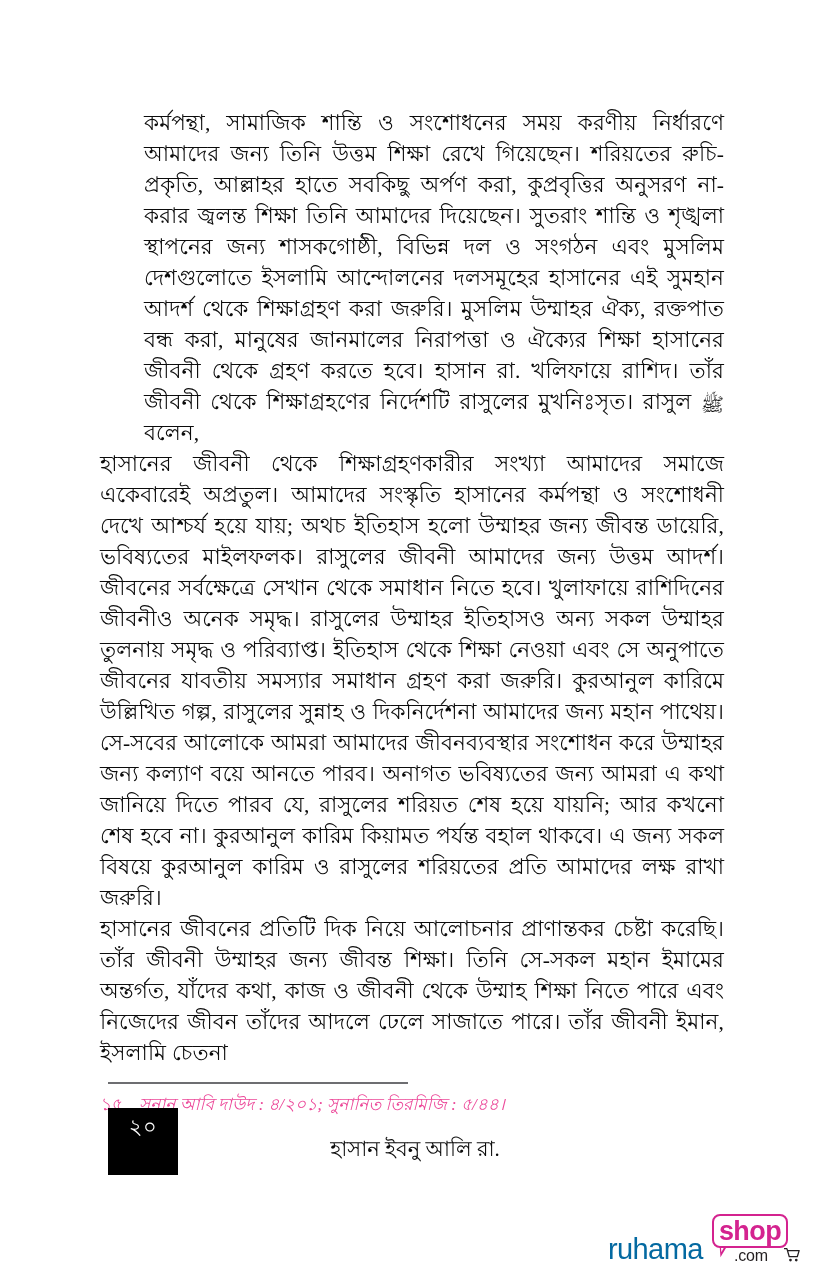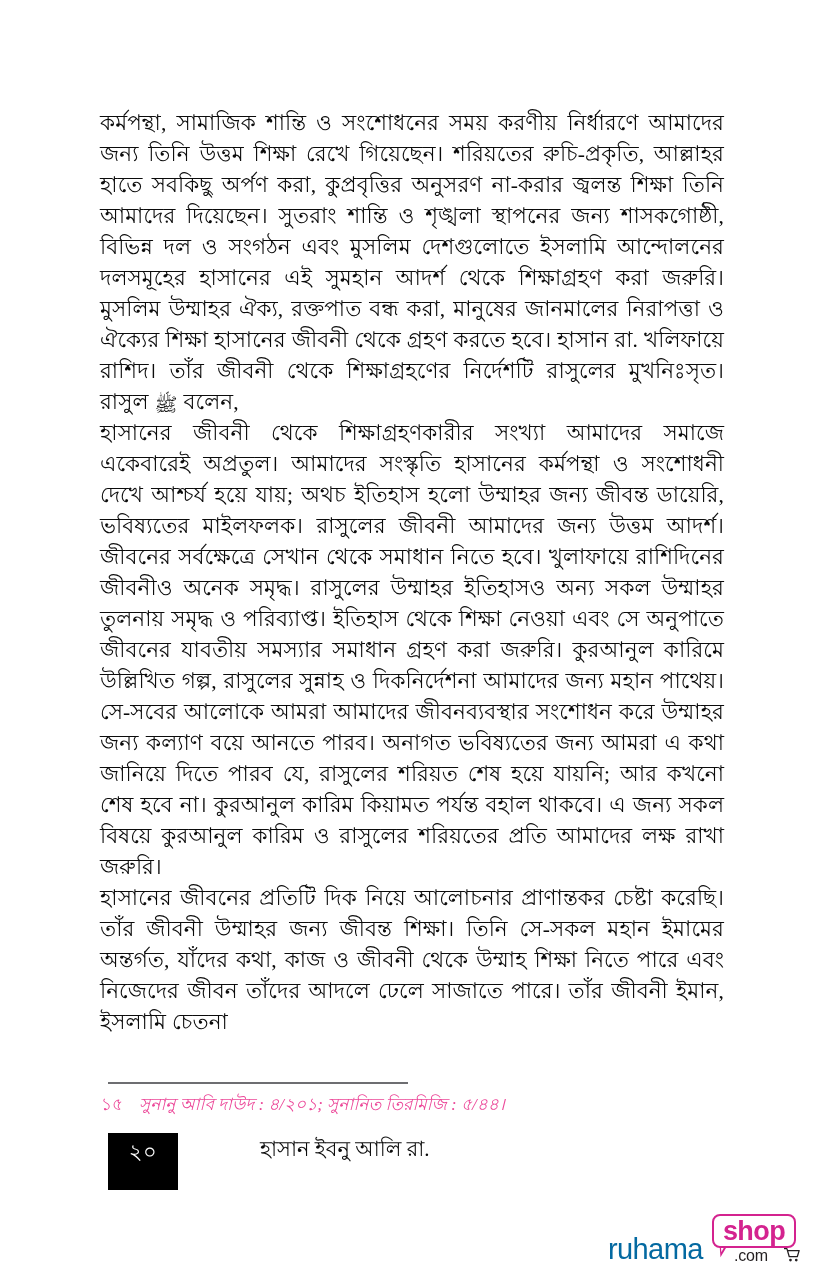--- a/index.html
+++ b/index.html
@@ -42,20 +42,21 @@
     line-height: 31px;
     letter-spacing: 0.1px;
     word-spacing: 0.5px;
     color: #0b0b0b;
   }
   .para + .para {
   }
 
   .para.first {
     text-indent: 0;
+    margin-left: 44px;
   }
 
   
   .quote-block {
     margin: 9px 0 9px 0;
     padding-left: 44px;
     padding-right: 56px;
     text-align: justify;
     font-size: 21px;
     line-height: 31px;
@@ -98,38 +99,39 @@
   .footnote .fn-num {
     display: inline-block;
     width: 38px;
     font-style: normal;
   }
 
   
   .page-number-box {
     position: absolute;
     left: 108px;
-    top: 1133px;
+    top: 1108px;
     width: 70px;
-    height: 57px;
+    height: 67px;
     background: #000000;
     color: #ffffff;
     box-sizing: border-box;
     padding-top: 6px;
     text-align: center;
     font-size: 21px;
     line-height: 26px;
     letter-spacing: 0.5px;
   }
 
   .running-title {
     position: absolute;
     left: 260px;
     top: 1135px;
     width: 310px;
+    text-align: center;
     font-size: 21px;
     line-height: 28px;
     color: #0b0b0b;
   }
 
   
   .logo {
     position: absolute;
     left: 608px;
     top: 1214px;
@@ -144,21 +146,21 @@
     font-size: 29px;
     font-weight: 400;
     letter-spacing: -0.6px;
     color: #0369a1;
     margin-top: 16px;
   }
   .logo-bubble {
     position: absolute;
     left: 104px;
     top: 0px;
-    width: 84px;
+    width: 76px;
     height: 34px;
     border: 2.5px solid #d4238f;
     border-radius: 8px;
     box-sizing: border-box;
     background: #ffffff;
   }
   .logo-shop {
     position: absolute;
     left: 0;
     top: 0;

